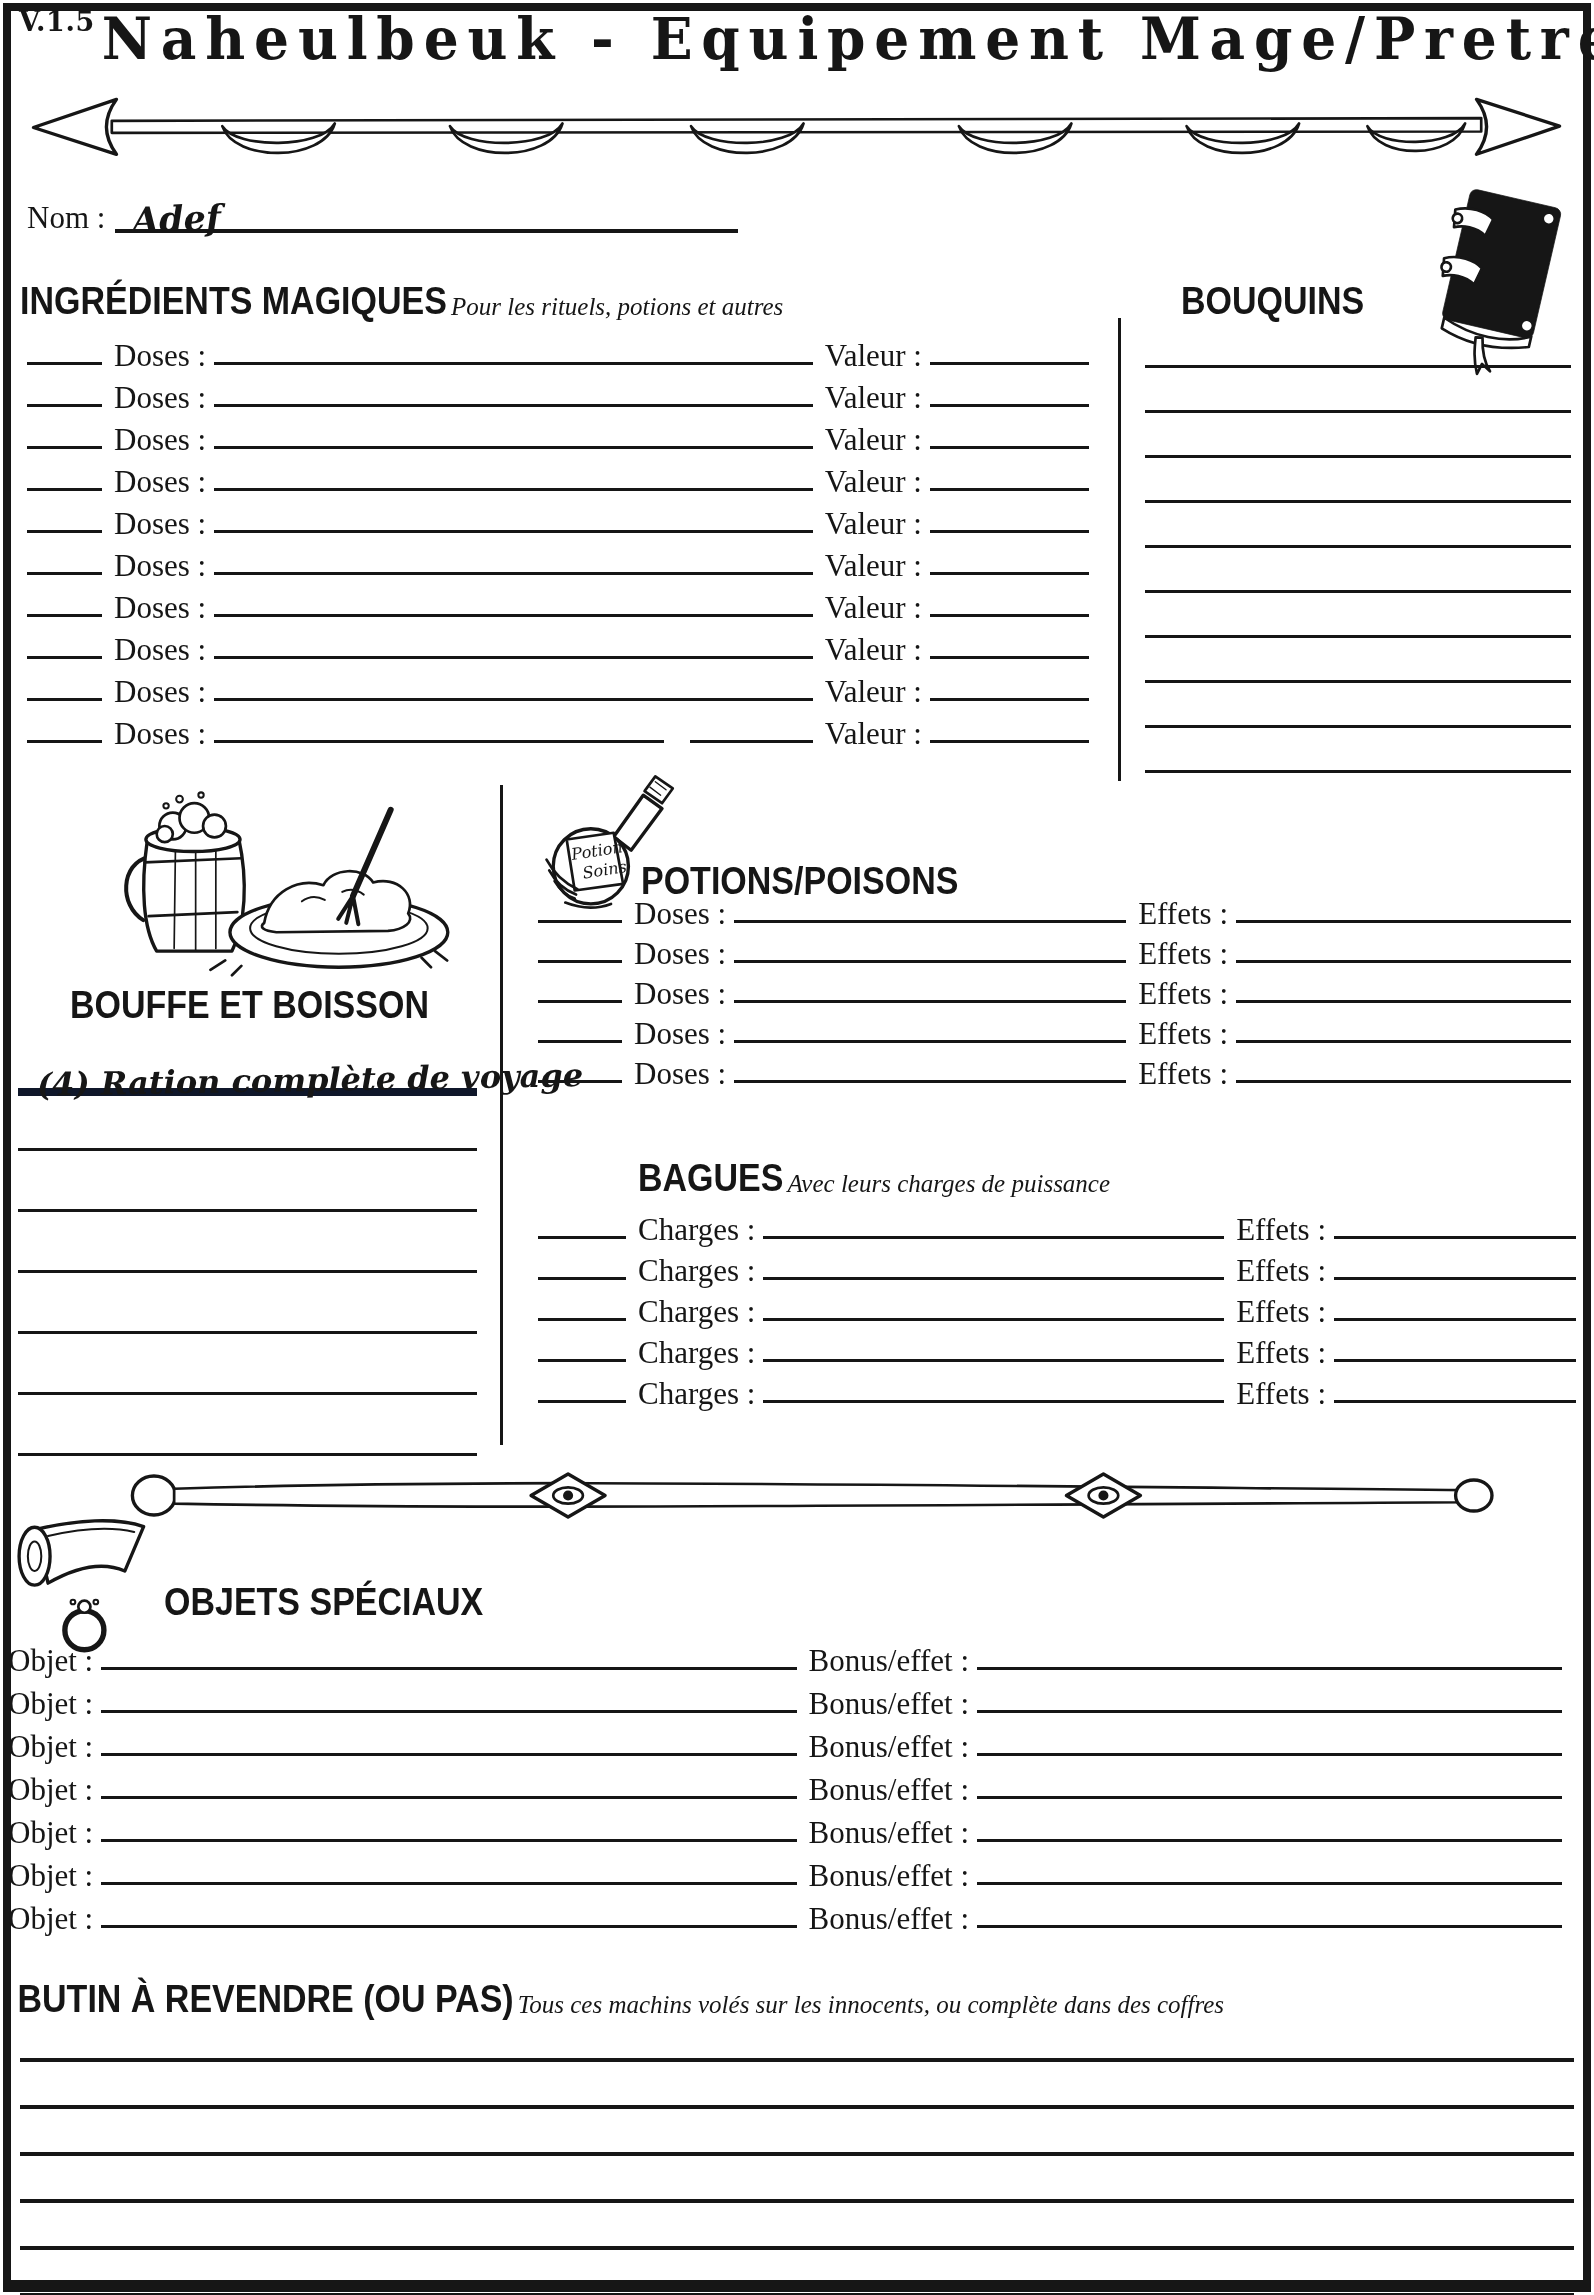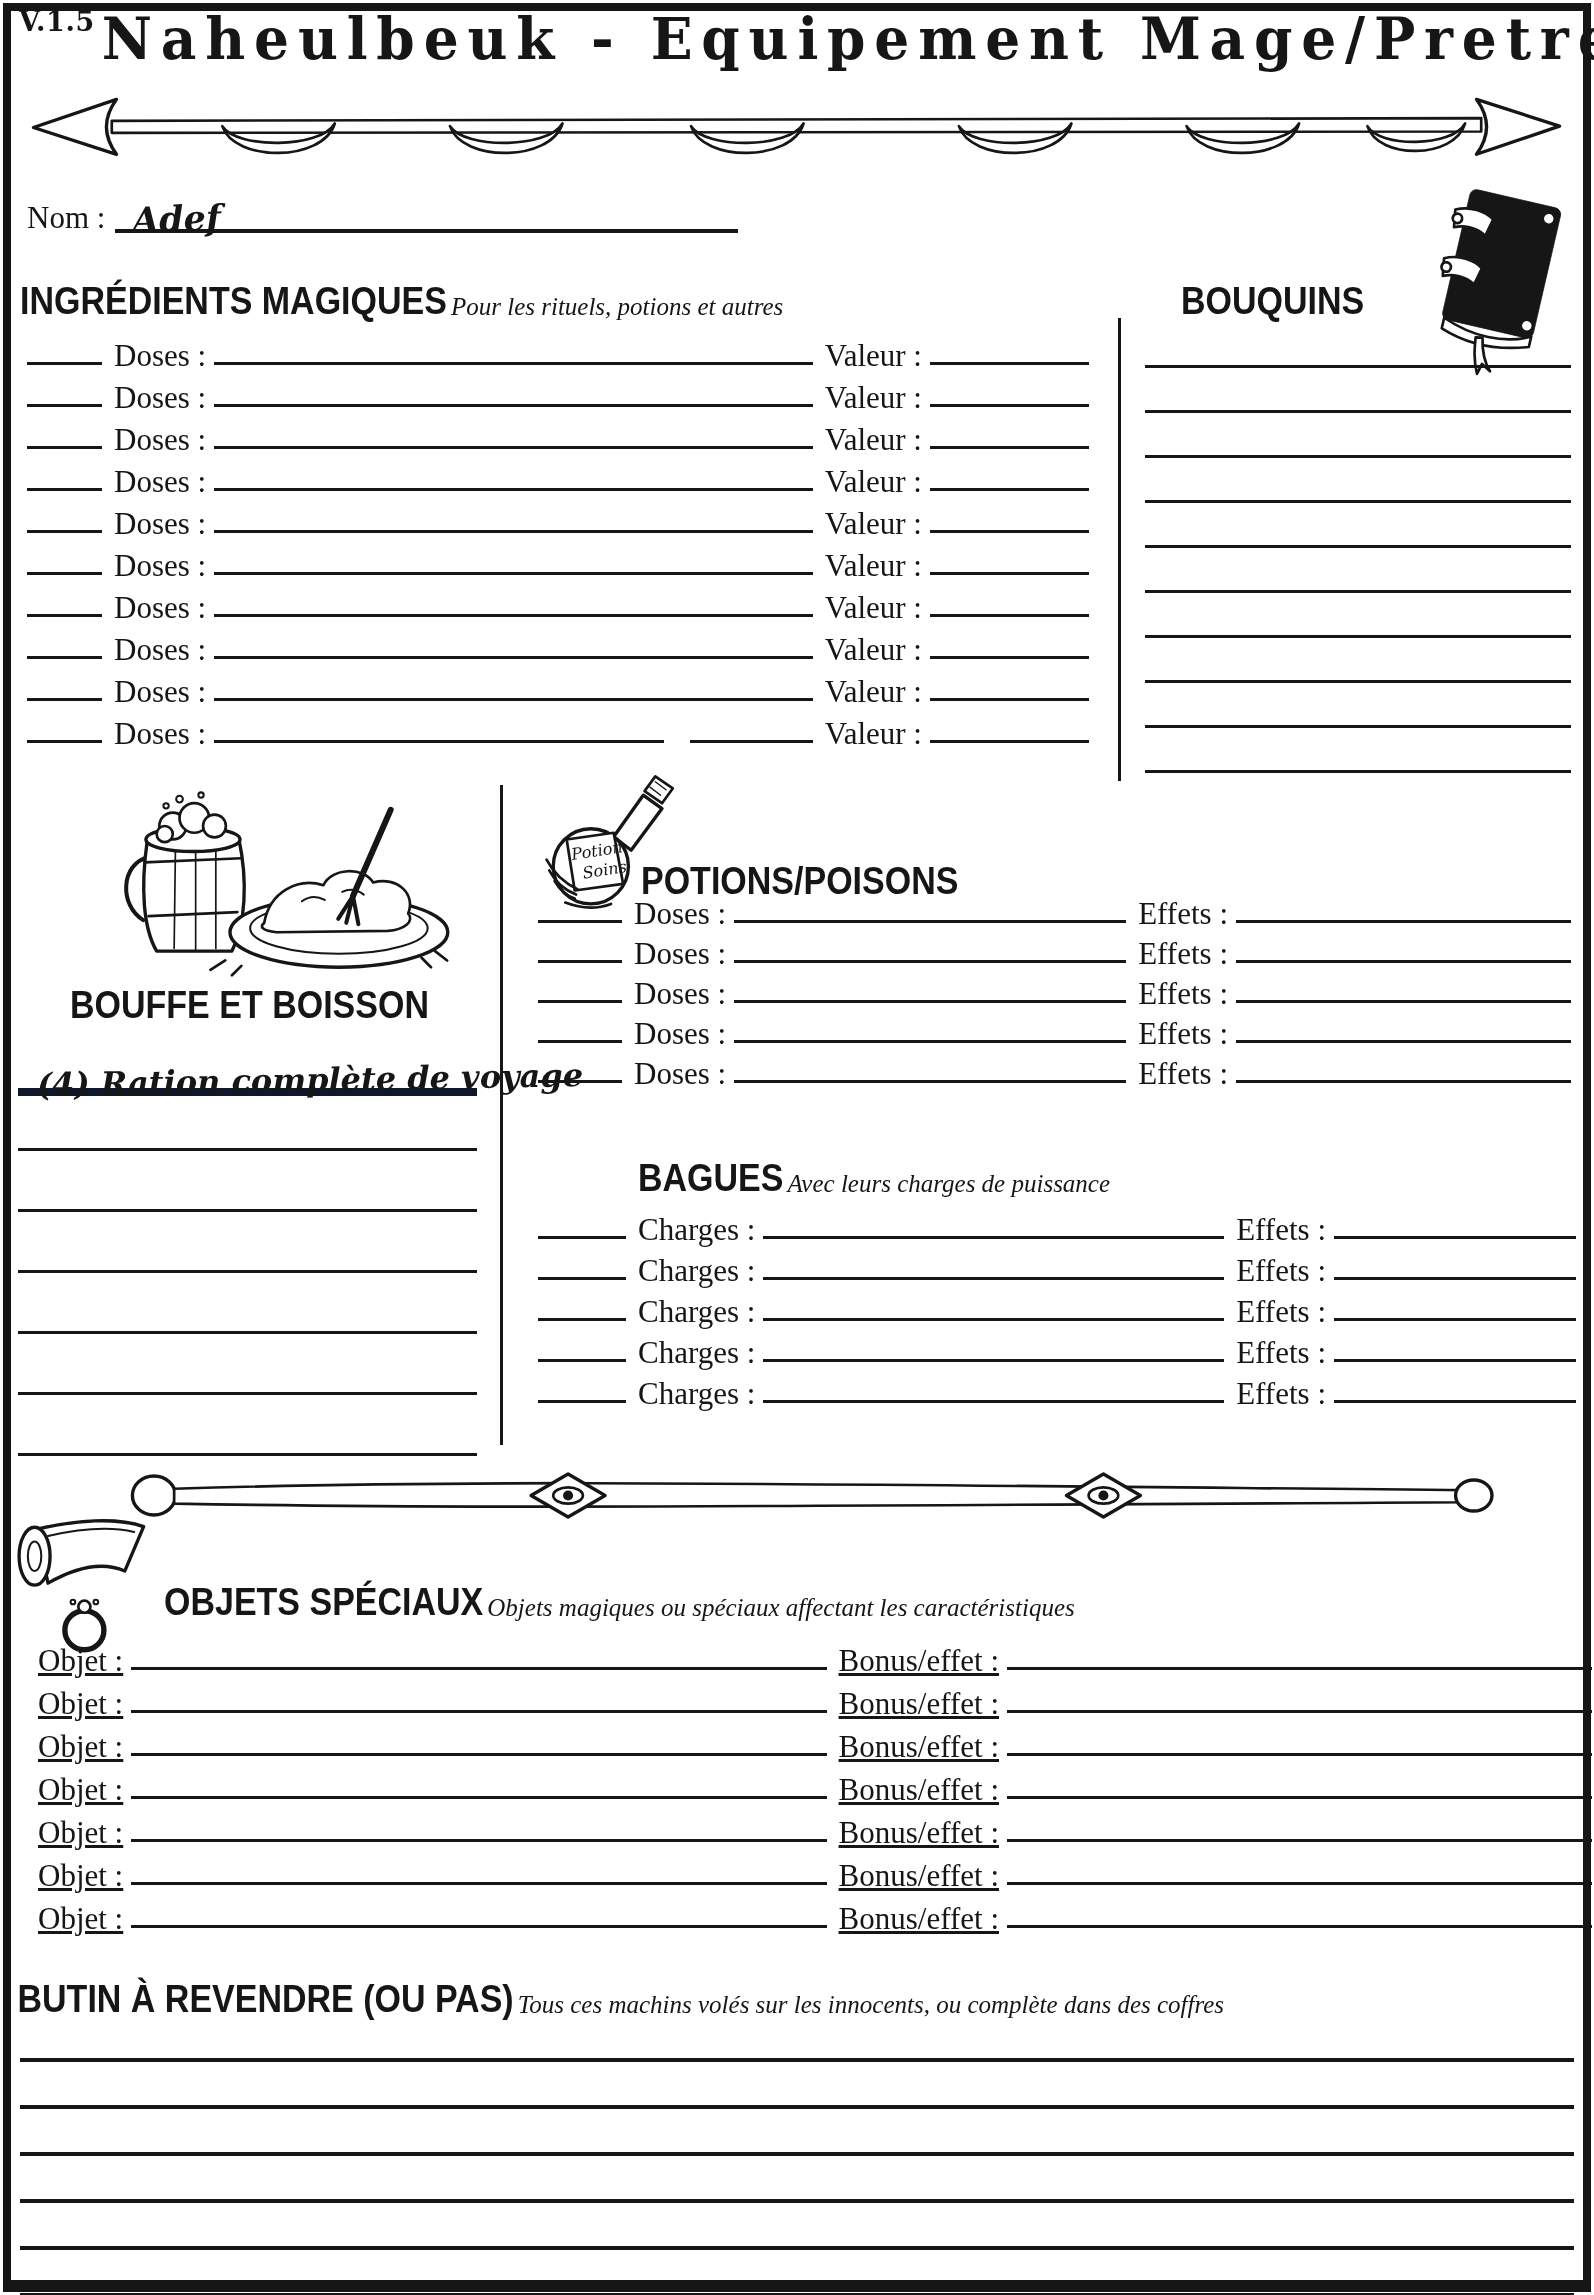--- a/index.html
+++ b/index.html
@@ -73,21 +73,21 @@
   .prow .peln{width:335px;}
 
   .bagrows{position:absolute;left:538px;top:1204px;width:1038px;}
   .brow{height:41px;}
   .brow .qty{width:88px;}
   .brow .beln{width:242px;}
 
   .staff{position:absolute;left:127px;top:1463px;width:1367px;height:65px;}
 
   .scroll{position:absolute;left:9.4px;top:1509px;width:140px;height:151px;}
-  .objrows{position:absolute;left:38px;top:1633px;width:1554px;text-decoration:underline;}
+  .objrows{position:absolute;left:8px;top:1633px;width:1554px;}
   .orow{height:43px;}
   .orow .lbl:first-child{padding-left:0;}
   .orow .bonus-ln{width:585px;}
 
   .butinlines{position:absolute;left:20px;top:2015px;width:1554px;}
   .butinlines .bline{height:43px;border-bottom-width:4px;}
 </style>
 </head>
 <body>
 
@@ -385,21 +385,20 @@
       <ellipse cx="38" cy="70" rx="10" ry="22" fill="none" stroke-width="3"></ellipse>
       <path d="M58 40 C110 28 152 26 186 34" fill="none" stroke-width="3"></path>
       <circle cx="112" cy="180" r="29" stroke-width="8"></circle>
       <circle cx="112" cy="145" r="9" stroke-width="4"></circle>
       <circle cx="95" cy="138" r="3.5" stroke-width="3"></circle>
       <circle cx="129" cy="138" r="3.5" stroke-width="3"></circle>
     </g>
   </svg>
   <div class="sec-titlerow obj-title">
     <h2 class="sec">OBJETS SPÉCIAUX</h2>
-    <span class="subtitle">Objets magiques ou spéciaux affectant les caractéristiques</span>
   </div>
   <div class="objrows">
     <div class="row orow">
       <span class="lbl">Objet :</span>
       <div class="ln grow"></div>
       <span class="lbl">Bonus/effet :</span>
       <div class="ln bonus-ln"></div>
     </div>
       <div class="row orow">
       <span class="lbl">Objet :</span>

